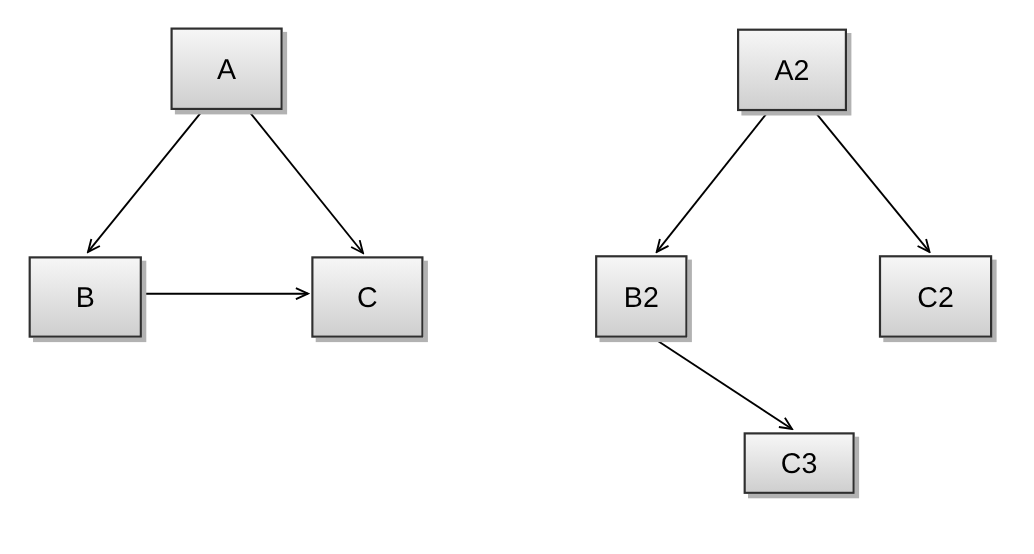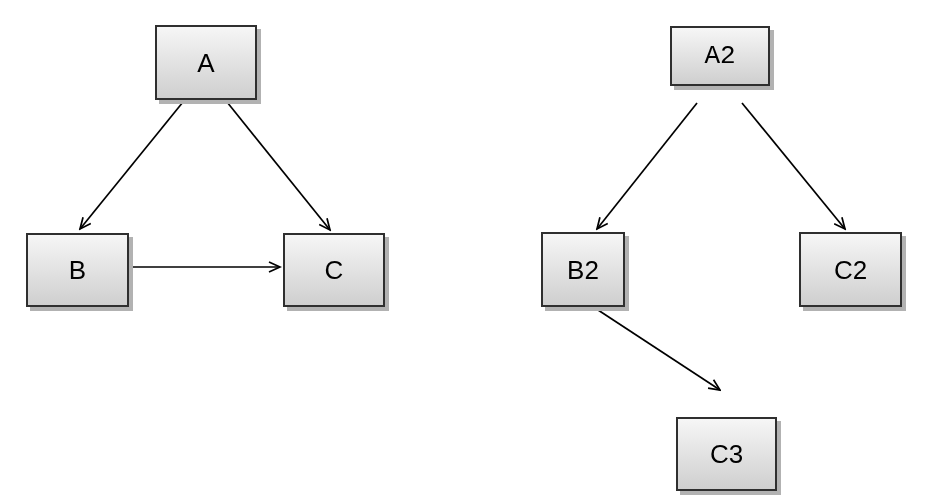--- a/index.html
+++ b/index.html
@@ -66,27 +66,27 @@
     </div>
     <div class="node" style="left: 26px; top: 233px; width: 103px; height: 74px;">
       <span class="node-label">B</span>
     </div>
     <div class="node" style="left: 283px; top: 233px; width: 102px; height: 74px;">
       <span class="node-label">C</span>
     </div>
   </div>
 
   <div class="graph-group">
-    <div class="node" style="left: 670px; top: 26px; width: 100px; height: 60px; font-family: Liberation Mono, monospace;">
+    <div class="node" style="left: 670px; top: 26px; width: 100px; height: 75px;">
       <span class="node-label">A2</span>
     </div>
     <div class="node" style="left: 541px; top: 232px; width: 84px; height: 75px;">
       <span class="node-label">B2</span>
     </div>
     <div class="node" style="left: 799px; top: 232px; width: 103px; height: 75px;">
       <span class="node-label">C2</span>
     </div>
-    <div class="node" style="left: 676px; top: 393px; width: 101px; height: 74px; margin-top: 24px;">
+    <div class="node" style="left: 676px; top: 393px; width: 101px; height: 56px;">
       <span class="node-label">C3</span>
     </div>
   </div>
 
 </div>
 
 </body></html>

